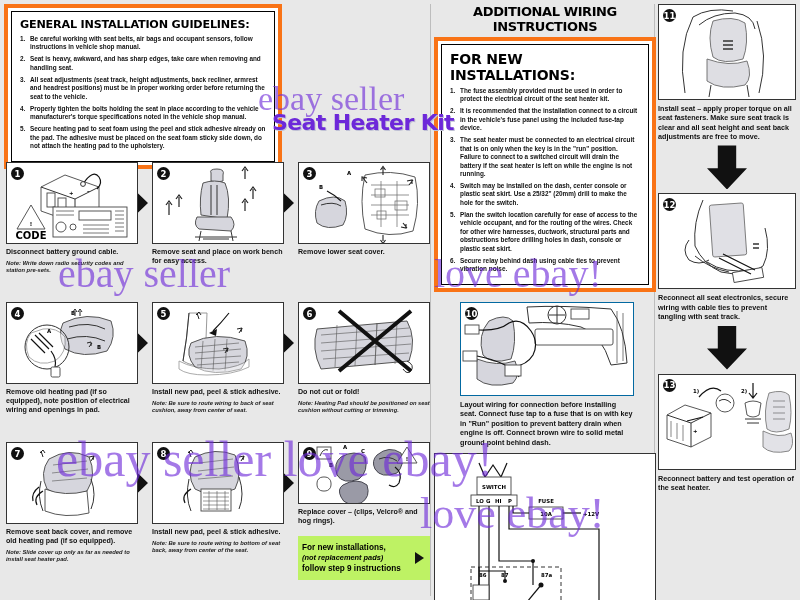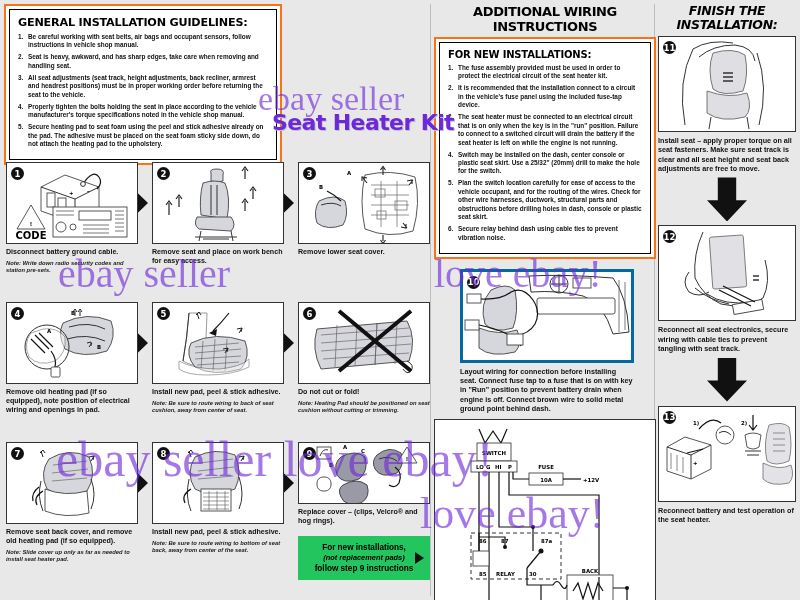--- a/index.html
+++ b/index.html
@@ -25,21 +25,21 @@
   }
 
   
   .col-left  { position: absolute; left: 4px;   top: 4px;  width: 424px; height: 592px; }
   .col-mid   { position: absolute; left: 434px; top: 4px;  width: 222px; height: 592px; }
   .col-right { position: absolute; left: 658px; top: 4px;  width: 138px; height: 592px; }
 
   
   .guide-box {
     background: #fff;
-    border: 2px solid #f97316;
+    border: 4px solid #f97316;
     padding: 3px;
     position: relative;
   }
   .guide-box .inner { border: 1px solid #000; padding: 6px 8px 7px 8px; }
   .guide-title {
     font-size: 11.2px; font-weight: bold; letter-spacing: -.2px;
     margin-bottom: 4px; color: #000;
     font-family: "DejaVu Sans", sans-serif;
   }
   ol.guide-list { list-style: none; counter-reset: gl; }
@@ -111,34 +111,34 @@
   .arrow-r.a1 { left: 114px; }
   .arrow-r.a2 { left: 260px; }
 
   .arrow-d {
     width: 40px; height: 44px; background: #111; margin: 4px auto;
     clip-path: polygon(27% 0, 73% 0, 73% 52%, 100% 52%, 50% 100%, 0 52%, 27% 52%);
   }
 
   
   .newinst {
-    background: #22c55e; padding: 6px 4px;
-    text-align: center; position: relative;
+    background: #bef264; padding: 6px 4px;
+    position: relative;
   }
   .newinst .l1 { font-size: 8.2px; font-weight: bold; line-height: 1.35; }
   .newinst .l2 { font-size: 7.4px; font-weight: bold; font-style: italic; line-height: 1.35; }
   .newinst .tri {
     position: absolute; right: 6px; top: 50%; transform: translateY(-50%);
     width: 0; height: 0;
     border-top: 6px solid transparent; border-bottom: 6px solid transparent;
     border-left: 9px solid #111;
   }
 
   
-  .mid-step { background:#fff; border:3px solid #0369a1; height:94px; position:relative; overflow:hidden; }
+  .mid-step { background:#fff; border:1px solid #0369a1; height:94px; position:relative; overflow:hidden; }
   .mid-cap { font-size: 7.2px; font-weight: bold; line-height: 1.3; margin-top: 4px; color:#111; }
 
   .wd-box { border: 1px solid #333; background: #fff; padding: 5px 6px 6px; margin-top: 6px; }
   .wd-title {
     text-align: center; font-size: 11.5px; font-weight: bold;
     letter-spacing: -.3px; margin-bottom: 2px;
     font-family: "DejaVu Sans", sans-serif;
   }
 
   
@@ -463,21 +463,21 @@
       </div>
     </div>
   </div>
 
   <div class="col-mid">
 
     <div class="awi-head">ADDITIONAL WIRING INSTRUCTIONS</div>
 
     <div class="guide-box">
       <div class="inner">
-        <div class="guide-title" style="font-size:10px;">FOR NEW INSTALLATIONS:</div>
+        <div class="guide-title" style="font-size:14px;">FOR NEW INSTALLATIONS:</div>
         <ol class="guide-list">
           <li>The fuse assembly provided must be used in order to protect the electrical circuit of the seat heater kit.</li>
           <li>It is recommended that the installation connect to a circuit in the vehicle's fuse panel using the included fuse-tap device.</li>
           <li>The seat heater must be connected to an electrical circuit that is on only when the key is in the "run" position.  Failure to connect to a switched circuit will drain the battery if the seat heater is left on while the engine is not running.</li>
           <li>Switch may be installed on the dash, center console or plastic seat skirt.  Use a 25/32" (20mm) drill to make the hole for the switch.</li>
           <li>Plan the switch location carefully for ease of access to the vehicle occupant, and for the routing of the wires.  Check for other wire harnesses, ductwork, structural parts and obstructions before drilling holes in dash, console or plastic seat skirt.</li>
           <li>Secure relay behind dash using cable ties to prevent vibration noise.</li>
         </ol>
       </div>
     </div>
@@ -565,24 +565,20 @@
         <circle cx="186" cy="163" r="2" fill="#111"></circle>
 
         <text x="54" y="200" class="wtxt" font-size="6.5" text-anchor="middle" transform="translate(8,6)">GROUND</text>
         <path class="lnb" d="M88 196 L88 202 M82 202 h12 M84 205 h8 M86 208 h4"></path>
         <path class="lnb" d="M158 152 L158 196"></path>
       </svg>
     </div>
   </div>
 
   <div class="col-right">
-    <div class="fin-title">
-      <div>FINISH THE</div>
-      <div>INSTALLATION:</div>
-    </div>
 
     <div class="r-frame">
       <div class="badge">11</div>
       <svg width="136" height="94" viewBox="0 0 136 94">
         <path class="ln" d="M26 88 Q18 44 34 12 Q50 2 74 6" fill="none" stroke-width="1.3"></path>
         <path class="ln" d="M100 88 Q110 50 98 16" fill="none" stroke-width="1.3"></path>
         <path class="fillg" d="M54 16 Q74 10 86 18 Q90 38 84 54 Q64 60 54 52 Q48 32 54 16 Z" opacity=".8"></path>
         <path class="fillg" d="M48 54 Q70 62 88 56 Q94 72 86 80 Q62 86 48 76 Z" opacity=".8"></path>
         <g stroke="#333" stroke-width="1.6" fill="none">
           <path d="M64 36 h10 M64 40 h10 M64 44 h10"></path>

